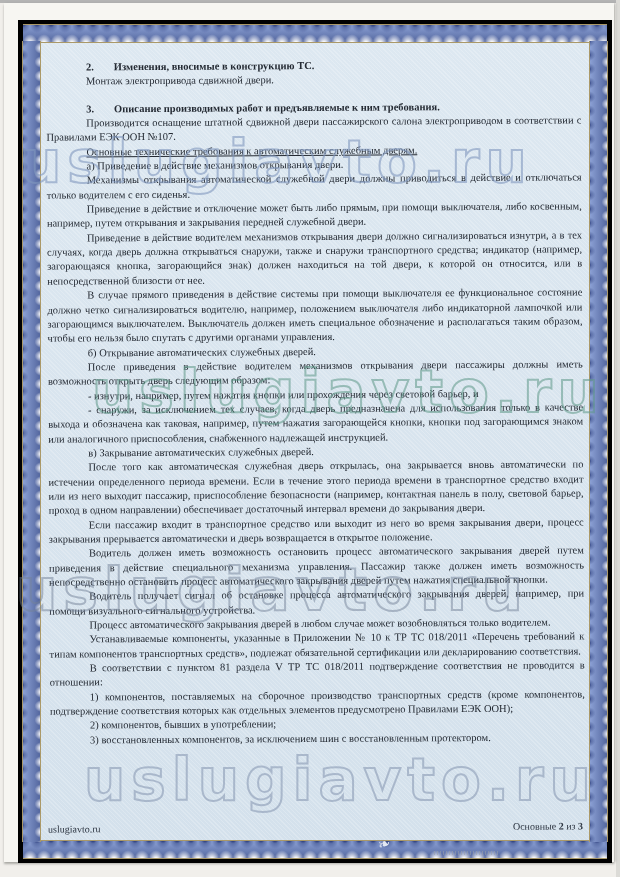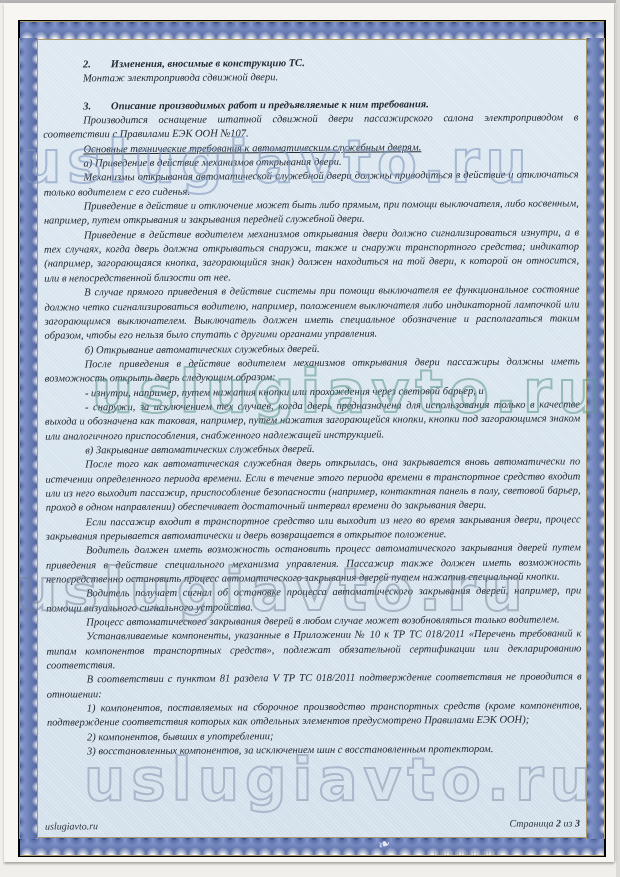--- a/index.html
+++ b/index.html
@@ -10,23 +10,22 @@
   }
   .scan-strip-top{position:absolute;left:0;top:0;width:620px;height:3px;background:#b4b4b4;}
   .scan-edge-right{position:absolute;right:0;top:0;width:4px;height:877px;background:#dcdbd7;}
   .sheet{
     position:absolute;left:4px;top:3px;width:610px;height:859px;
     background:#f7f6f2;
     box-shadow:0 2px 2px rgba(120,120,115,.55), 2px 0 2px rgba(150,150,145,.35);
   }
   .frame{
     position:absolute;left:14px;top:17px;width:584px;height:833px;
-    border:2px solid #000000;
+    border:5px solid #000000;
     background:#d8e4ee;
-    font-style:italic;
   }
   .band{position:absolute;}
   .band.h{
     left:0;right:0;height:17px;
     background:
       radial-gradient(ellipse 7px 9px at 50% 115%, #ffffff 0 2px, rgba(255,255,255,.65) 4px, rgba(255,255,255,0) 8px) 0 0/14px 17px repeat,
       radial-gradient(ellipse 7px 9px at 50% -15%, #2c3e7c 0 2px, rgba(44,62,124,.45) 4px, rgba(44,62,124,0) 8px) 7px 0/14px 17px repeat,
       linear-gradient(180deg,#8ba0d4,#54679f);
     border-top:1px solid #ab9968;border-bottom:1px solid #ab9968;
   }
@@ -128,21 +127,21 @@
           <p class="para indent"><span>Процесс автоматического закрывания дверей в любом случае может возобновляться только водителем.</span></p>
           <p class="para indent"><span>Устанавливаемые компоненты, указанные в Приложении № 10 к ТР ТС 018/2011 «Перечень требований к типам компонентов транспортных средств», подлежат обязательной сертификации или декларированию соответствия.</span></p>
           <p class="para indent"><span>В соответствии с пунктом 81 раздела V ТР ТС 018/2011 подтверждение соответствия не проводится в отношении:</span></p>
           <p class="para indent"><span>1) компонентов, поставляемых на сборочное производство транспортных средств (кроме компонентов, подтверждение соответствия которых как отдельных элементов предусмотрено Правилами ЕЭК ООН);</span></p>
           <p class="para indent"><span>2) компонентов, бывших в употреблении;</span></p>
           <p class="para indent"><span>3) восстановленных компонентов, за исключением шин с восстановленным протектором.</span></p>
         </div>
       <div class="footer">
         <span>uslugiavto.ru</span>
         <span>
-          <span>Страница</span>
+          <span>Основные</span>
           <span class="pagenum">2</span>
           <span>из</span>
           <span class="pagenum">3</span>
         </span>
       </div>
     </div>
   </div>
   <div class="leaf">❧</div>
   <div class="imprint"></div>
 </div>

